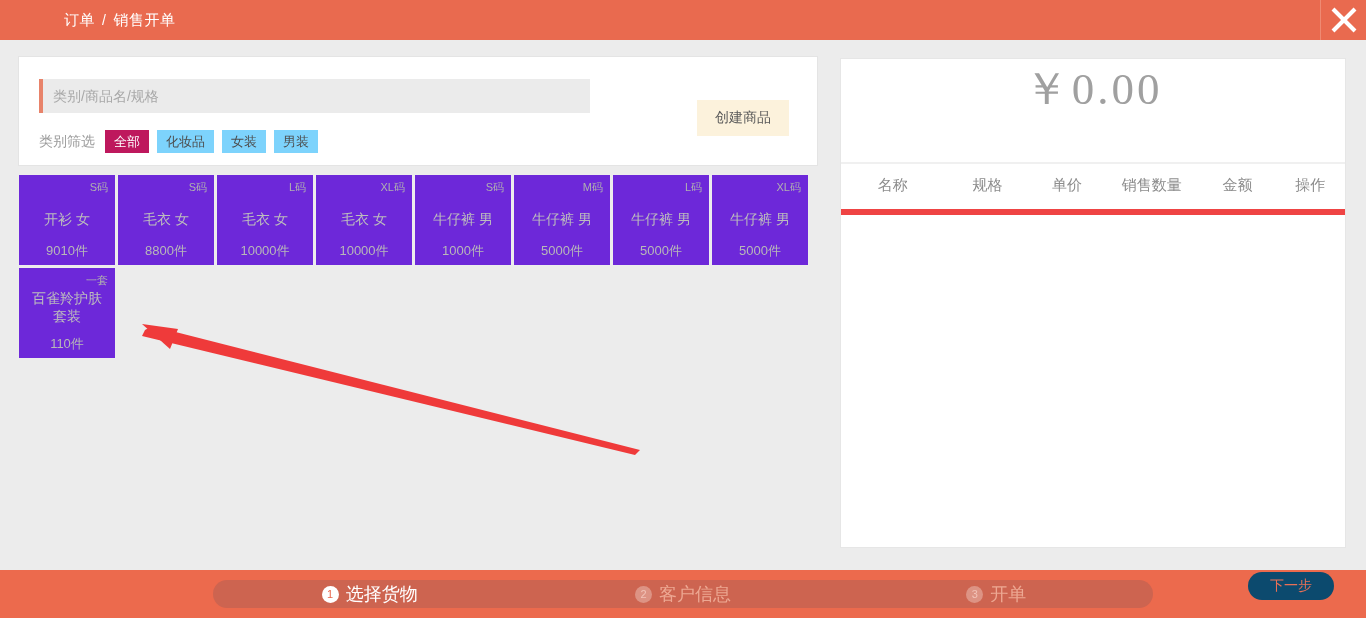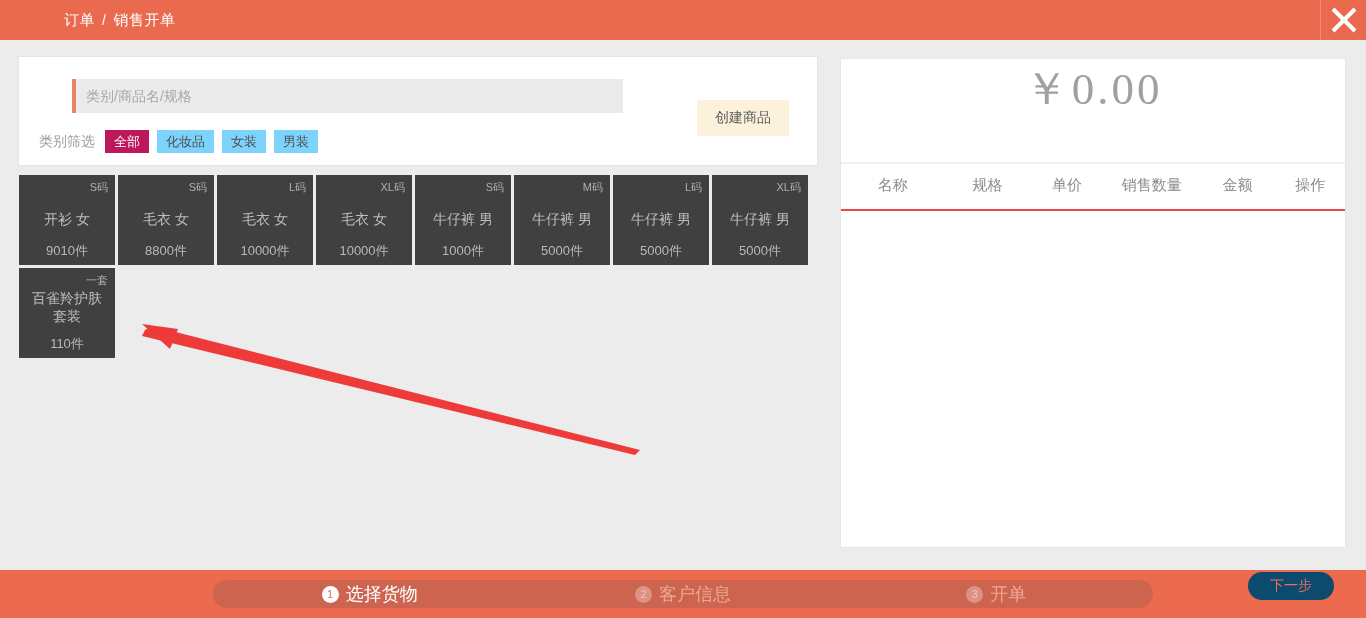--- a/index.html
+++ b/index.html
@@ -50,21 +50,20 @@
   .search-input {
     width: 551px; height: 28px;
     background: #ebebeb;
     border: none;
     border-left: 4px solid #e8836a;
     padding: 17px 10px;
     font-size: 14px;
     color: #555;
     font-family: "Liberation Sans", "DejaVu Sans", sans-serif;
     outline: none;
-    margin-left: 33px;
   }
   .search-input::placeholder { color: #a8a8a8; }
   .create-btn {
     position: absolute; right: 28px; top: 79px;
     transform: translateY(-100%);
     background: #fcf2dc;
     border: none;
     color: #5a5a5a;
     font-size: 14px;
     padding: 9px 18px;
@@ -90,21 +89,21 @@
   
   .grid {
     margin-top: 8px;
     display: flex;
     flex-wrap: wrap;
     gap: 1px;
     width: 800px;
   }
   .tile {
     width: 98px; height: 92px;
-    background: #404040;
+    background: #6d28d9;
     border: 1px solid #ededed;
     display: flex; flex-direction: column;
     padding: 5px 7px 6px 7px;
     cursor: pointer;
   }
   .tile-spec {
     font-size: 11px; color: #b0b0b0;
     text-align: right; line-height: 14px;
   }
   .tile-name {
@@ -133,21 +132,21 @@
   }
   .total-amount {
     font-family: "Liberation Serif", "DejaVu Serif", serif;
     font-size: 45px;
     color: #a0a0a0;
     letter-spacing: 3px;
   }
   .cart-head {
     display: flex;
     padding: 12px 0 14px 0;
-    border-bottom: 2px solid #ef4444;
+    border-bottom: 6px solid #ef4444;
   }
   .cart-head div {
     font-size: 15px; color: #8c8c8c;
     text-align: center;
   }
   .col-name { width: 104px; }
   .col-spec { width: 86px; }
   .col-price { width: 74px; }
   .col-qty   { width: 96px; }
   .col-amt   { width: 76px; }

